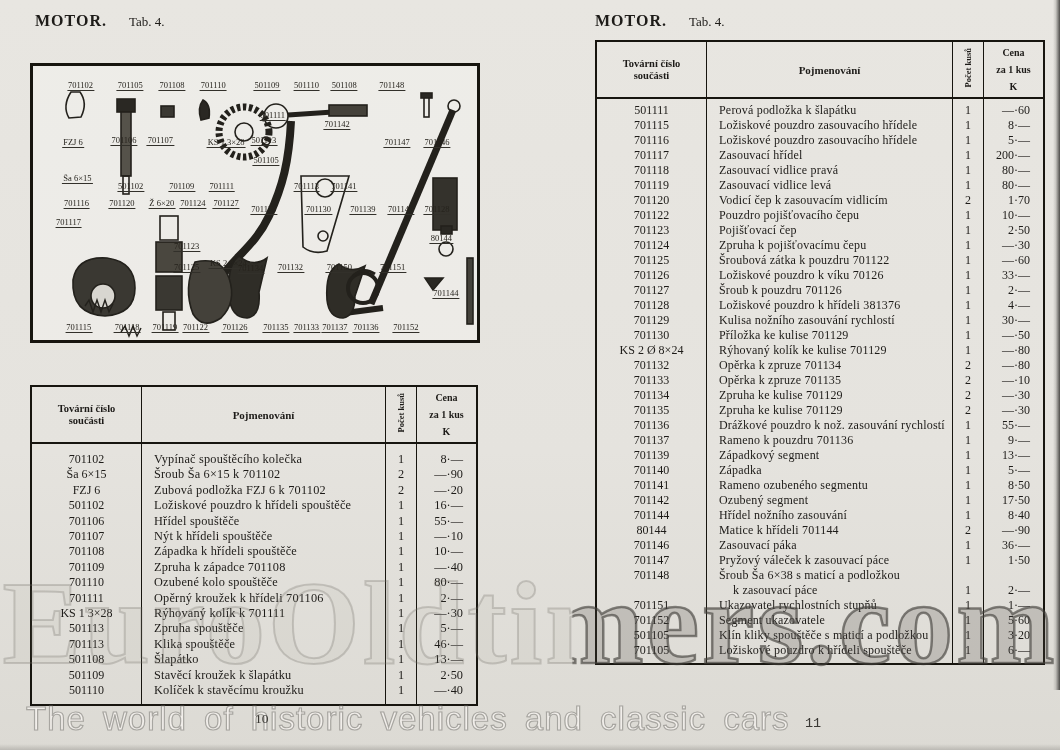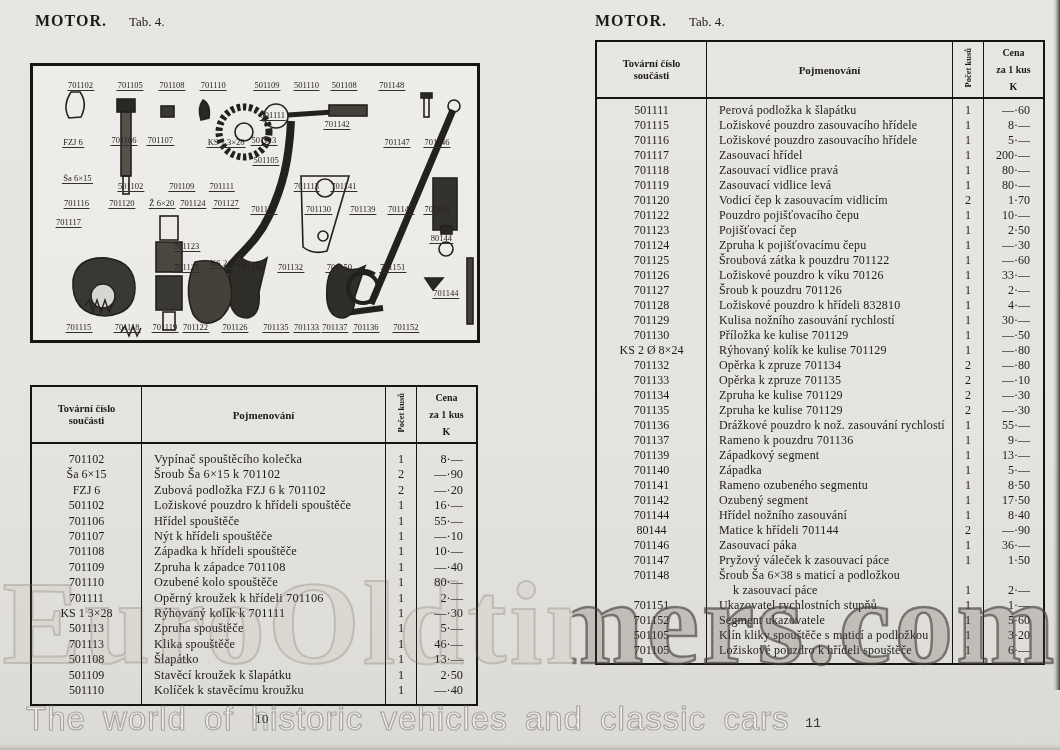--- a/index.html
+++ b/index.html
@@ -398,21 +398,21 @@
         <td class="col3">33·—</td>
       </tr>
       <tr>
         <td class="col0">701127</td>
         <td class="col1">Šroub k pouzdru 701126</td>
         <td class="col2">1</td>
         <td class="col3">2·—</td>
       </tr>
       <tr>
         <td class="col0">701128</td>
-        <td class="col1">Ložiskové pouzdro k hřídeli 832810</td>
+        <td class="col1">Ložiskové pouzdro k hřídeli 381376</td>
         <td class="col2">1</td>
         <td class="col3">4·—</td>
       </tr>
       <tr>
         <td class="col0">701129</td>
         <td class="col1">Kulisa nožního zasouvání rychlostí</td>
         <td class="col2">1</td>
         <td class="col3">30·—</td>
       </tr>
       <tr>

